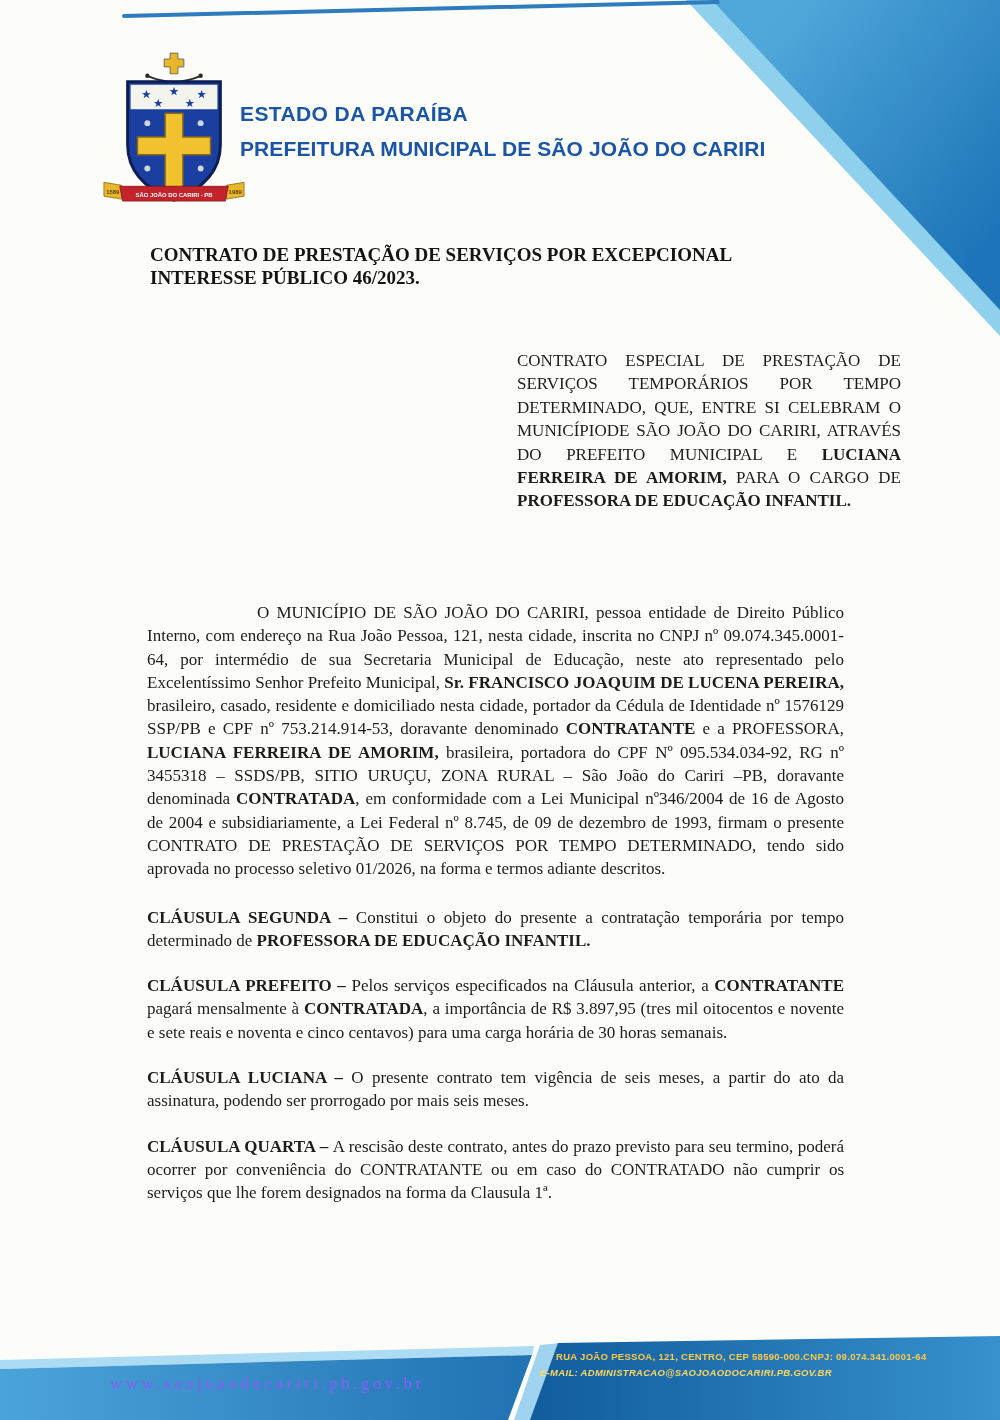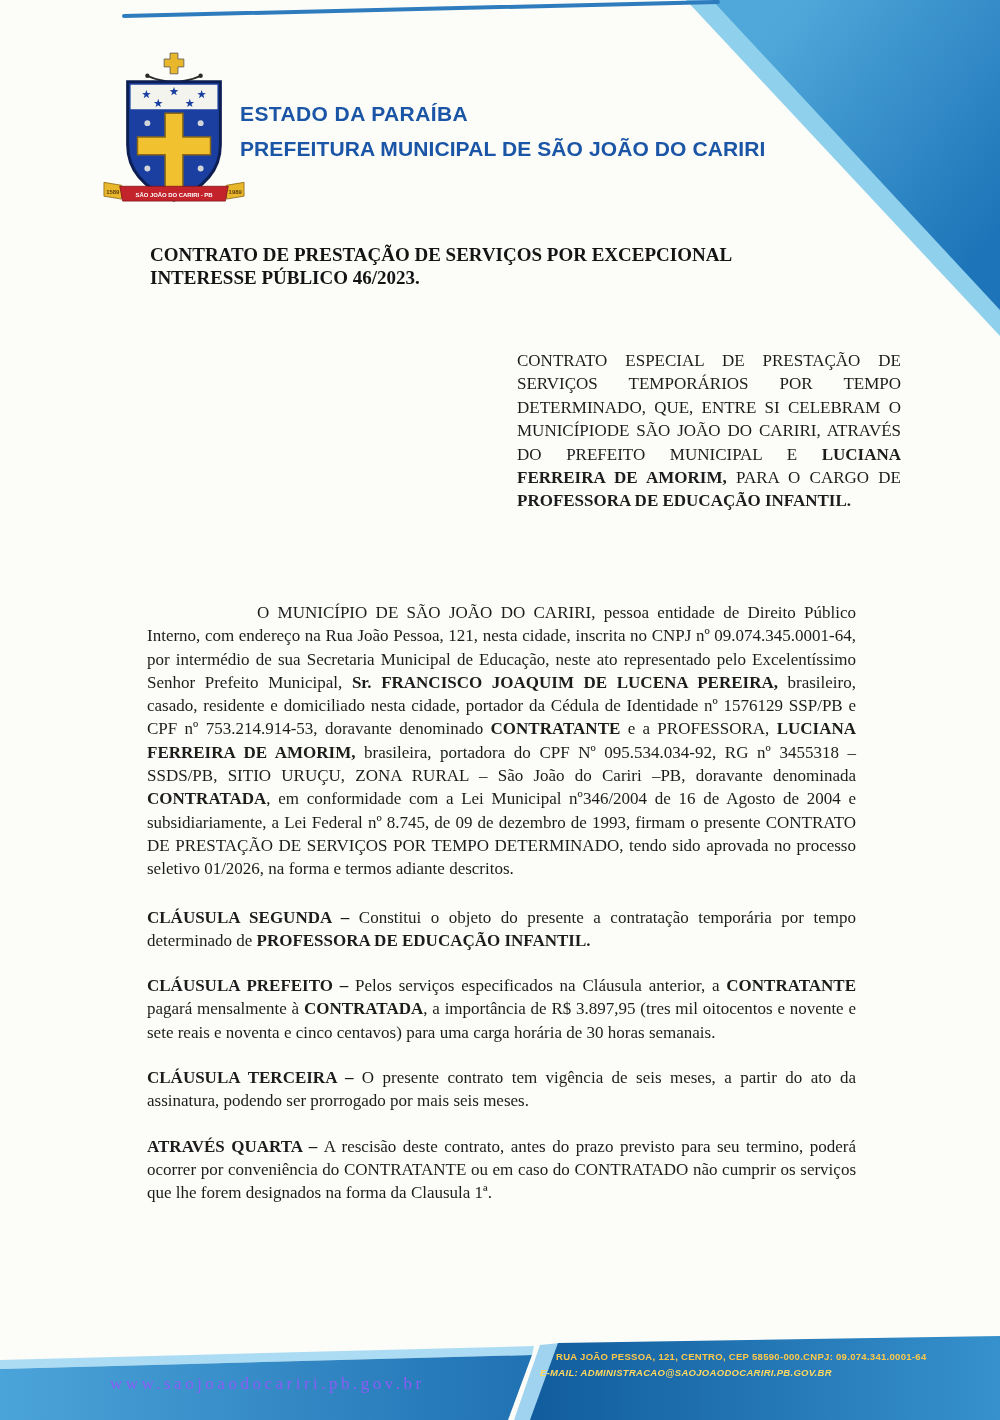--- a/index.html
+++ b/index.html
@@ -23,21 +23,21 @@
   .h-muni{font-size:21px;letter-spacing:.1px;margin-top:11px;}
   .doc-title{
     position:absolute;left:150px;top:243px;width:690px;text-align:left;
     font-weight:bold;font-size:19px;line-height:23px;color:#141414;
   }
   .recital{
     position:absolute;left:473px;top:349px;width:384px;
     font-size:17px;line-height:23.4px;text-align:justify;margin-left:44px;
   }
   .content{position:absolute;left:147px;top:601px;width:711px;font-size:17px;}
-  .content p{margin:0 2px 22px 0;text-align:justify;line-height:23.3px;}
+  .content p{margin:0 14px 22px 0;text-align:justify;line-height:23.3px;}
   .content p.intro{text-indent:110px;margin-bottom:25px;}
   b{font-weight:bold;}
   
   .footer{position:absolute;left:0;bottom:0;width:1000px;height:84px;}
   .footer svg{position:absolute;left:0;top:0;width:1000px;height:84px;}
   .f-web{
     position:absolute;left:110px;top:38px;color:#8b5cf6;
     font-family:"Liberation Serif", serif;font-size:17px;letter-spacing:3.5px;
   }
   .f-lines{
@@ -109,22 +109,22 @@
     <div>CONTRATO DE PRESTAÇÃO DE SERVIÇOS POR EXCEPCIONAL</div>
     <div>INTERESSE PÚBLICO 46/2023.</div>
   </div>
 
   <div class="recital"><span>CONTRATO ESPECIAL DE PRESTAÇÃO DE SERVIÇOS TEMPORÁRIOS POR TEMPO DETERMINADO, QUE, ENTRE SI CELEBRAM O MUNICÍPIODE SÃO JOÃO DO CARIRI, ATRAVÉS DO PREFEITO MUNICIPAL E </span><b>LUCIANA FERREIRA DE AMORIM,</b><span> PARA O CARGO DE </span><b>PROFESSORA DE EDUCAÇÃO INFANTIL.</b></div>
 
   <div class="content">
     <p class="intro"><span>O MUNICÍPIO DE SÃO JOÃO DO CARIRI, pessoa entidade de Direito Público Interno, com endereço na Rua João Pessoa, 121, nesta cidade, inscrita no CNPJ nº 09.074.345.0001-64, por intermédio de sua Secretaria Municipal de Educação, neste ato representado pelo Excelentíssimo Senhor Prefeito Municipal, </span><b>Sr. FRANCISCO JOAQUIM DE LUCENA PEREIRA,</b><span> brasileiro, casado, residente e domiciliado nesta cidade, portador da Cédula de Identidade nº 1576129 SSP/PB e CPF nº 753.214.914-53, doravante denominado </span><b>CONTRATANTE</b><span> e a PROFESSORA, </span><b>LUCIANA FERREIRA DE AMORIM,</b><span> brasileira, portadora do CPF Nº 095.534.034-92, RG nº 3455318 – SSDS/PB, SITIO URUÇU, ZONA RURAL – São João do Cariri –PB, doravante denominada </span><b>CONTRATADA</b><span>, em conformidade com a Lei Municipal nº346/2004 de 16 de Agosto de 2004 e subsidiariamente, a Lei Federal nº 8.745, de 09 de dezembro de 1993, firmam o presente CONTRATO DE PRESTAÇÃO DE SERVIÇOS POR TEMPO DETERMINADO, tendo sido aprovada no processo seletivo 01/2026, na forma e termos adiante descritos.</span></p>
     <p><b>CLÁUSULA SEGUNDA – </b><span>Constitui o objeto do presente a contratação temporária por tempo determinado de </span><b>PROFESSORA DE EDUCAÇÃO INFANTIL.</b></p>
     <p><b>CLÁUSULA PREFEITO – </b><span>Pelos serviços especificados na Cláusula anterior, a </span><b>CONTRATANTE</b><span> pagará mensalmente à </span><b>CONTRATADA</b><span>, a importância de R$ 3.897,95 (tres mil oitocentos e novente e sete reais e noventa e cinco centavos) para uma carga horária de 30 horas semanais.</span></p>
-    <p><b>CLÁUSULA TERCEIRA – </b><span>O presente contrato tem vigência de seis meses, a partir do ato da assinatura, podendo ser prorrogado por mais seis meses.</span></p>
-    <p><b>ATRAVÉS QUARTA – </b><span>A rescisão deste contrato, antes do prazo previsto para seu termino, poderá ocorrer por conveniência do CONTRATANTE ou em caso do CONTRATADO não cumprir os serviços que lhe forem designados na forma da Clausula 1ª.</span></p>
+    <p><b>CLÁUSULA LUCIANA – </b><span>O presente contrato tem vigência de seis meses, a partir do ato da assinatura, podendo ser prorrogado por mais seis meses.</span></p>
+    <p><b>CLÁUSULA QUARTA – </b><span>A rescisão deste contrato, antes do prazo previsto para seu termino, poderá ocorrer por conveniência do CONTRATANTE ou em caso do CONTRATADO não cumprir os serviços que lhe forem designados na forma da Clausula 1ª.</span></p>
   </div>
 
   <div class="footer">
     <svg viewBox="0 0 1000 84" aria-hidden="true">
       <defs>
         <linearGradient id="fgl" gradientUnits="userSpaceOnUse" x1="0" y1="50" x2="520" y2="50">
           <stop offset="0" stop-color="#4ba4d9"></stop>
             <stop offset="1" stop-color="#2173b4"></stop>
         </linearGradient>
         <linearGradient id="fgr" gradientUnits="userSpaceOnUse" x1="530" y1="40" x2="1000" y2="40">

